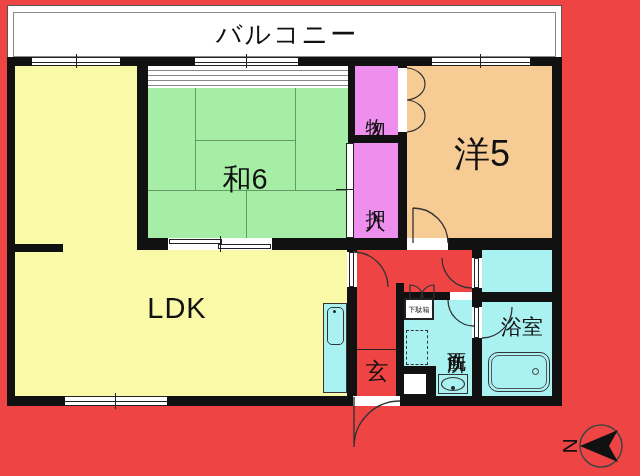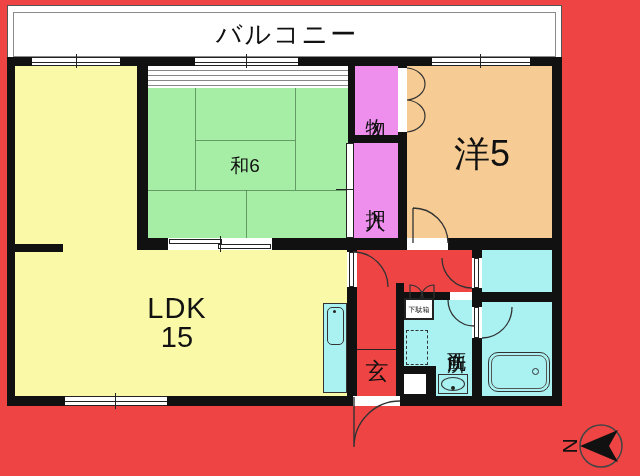--- a/index.html
+++ b/index.html
@@ -128,23 +128,23 @@
     <path d="M 442 258 A 30 30 0 0 0 472 288" fill="none" stroke="#333" stroke-width="1.3"></path>
     <path d="M 512 307 A 30 31 0 0 1 482 338" fill="none" stroke="#333" stroke-width="1.3"></path>
     <path d="M 448 300 A 26 26 0 0 0 474 326" fill="none" stroke="#333" stroke-width="1.3"></path>
     <path d="M 407 68 A 20 16 0 0 1 425 84 M 407 100 A 20 16 0 0 0 425 84 M 407 100 A 20 16 0 0 1 425 116 M 407 132 A 20 16 0 0 0 425 116" fill="none" stroke="#333" stroke-width="1.2"></path>
     <path d="M 410 298 L 410 285 A 13 13 0 0 1 423 298 M 434 298 L 434 285 A 13 13 0 0 0 421 298" fill="none" stroke="#333" stroke-width="1.2"></path>
     <path d="M 354 397 L 354 447 A 46 46 0 0 1 400 401" fill="none" stroke="#333" stroke-width="1.4"></path>
     <circle cx="601" cy="446" r="21" fill="none" stroke="#444" stroke-width="1.5"></circle>
     <polygon points="580,446 618,430 609,446 618,462" fill="#111"></polygon>
   </svg>
 
-  <div class="label" style="left:215px;top:150px;width:60px;height:30px;font-size:19px">和6</div>
+  <div class="label" style="left:215px;top:164px;width:60px;height:30px;font-size:29px">和6</div>
   <div class="label" style="left:452px;top:139px;width:60px;height:30px;font-size:36px">洋5</div>
   <div class="label" style="left:141px;top:293px;width:72px;height:30px;font-size:29px;letter-spacing:1px">LDK</div>
-  <div class="label" style="left:141px;top:322px;width:72px;height:30px;font-size:29px">15</div>
   <div class="label vtext" style="left:364px;top:78px;width:24px;height:54px;font-size:20px">物入</div>
   <div class="label vtext" style="left:364px;top:166px;width:24px;height:58px;font-size:20px">押入</div>
   <div class="label" style="left:363px;top:357px;width:28px;height:28px;font-size:23px">玄</div>
   <div class="label vtext" style="left:446px;top:304px;width:22px;height:68px;font-size:19px;letter-spacing:1px">洗面所</div>
+  <div class="label" style="left:491px;top:314px;width:62px;height:24px;font-size:21px">浴室</div>
   <div class="label" style="left:559px;top:434px;width:20px;height:24px;font-size:21px;transform:rotate(-90deg)">N</div>
 
 </div>
 
 </body></html>

